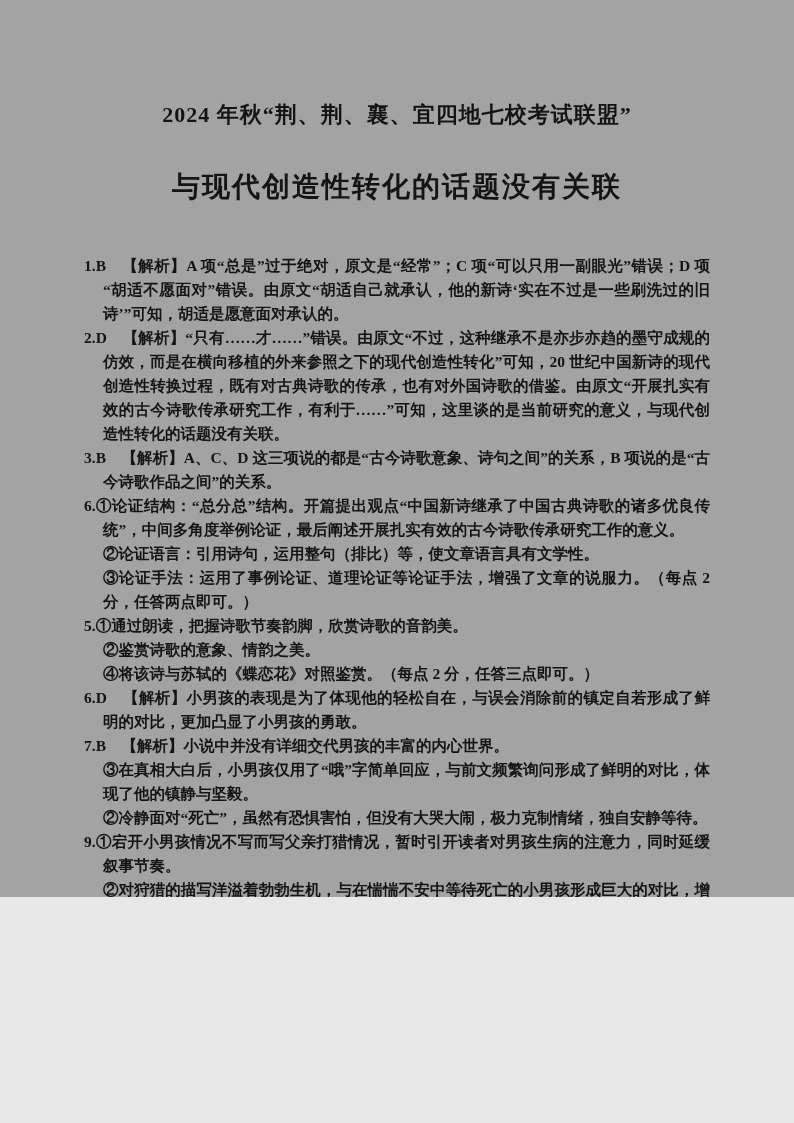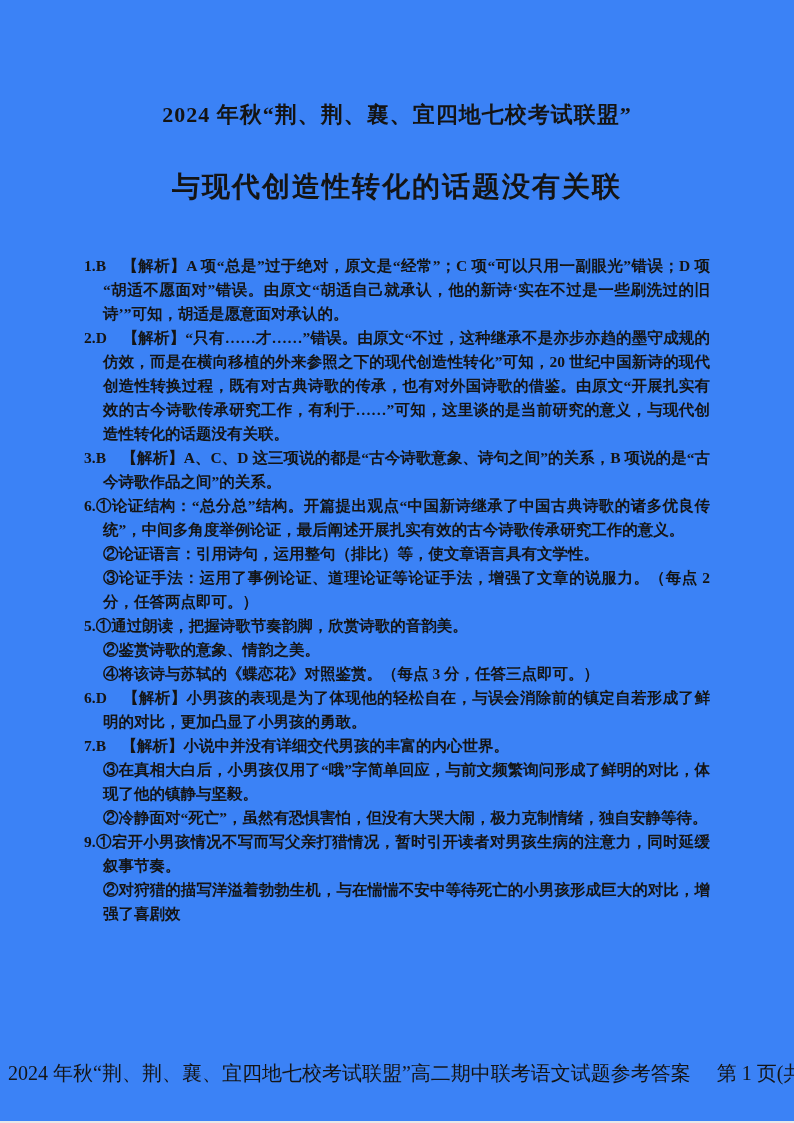--- a/index.html
+++ b/index.html
@@ -3,23 +3,23 @@
 <meta charset="utf-8">
 <style>
   html, body {
     margin: 0;
     padding: 0;
     background: #e8e8e8;
   }
   .page {
     position: relative;
     width: 794px;
-    height: 1121px;
+    height: 897px;
     margin: 0 auto;
-    background: #3b82f6;
+    background: #a3a3a3;
     color: #141414;
     font-family: "Liberation Serif", "DejaVu Serif", serif;
     overflow: hidden;
     box-sizing: border-box;
   }
   header {
     text-align: center;
   }
   .title-line1 {
     margin: 0;
@@ -95,21 +95,21 @@
 
       <p class="para sub">②论证语言：引用诗句，运用整句（排比）等，使文章语言具有文学性。</p>
 
       <p class="para sub">③论证手法：运用了事例论证、道理论证等论证手法，增强了文章的说服力。（每点 2 分，任答两点即可。）</p>
 
       <p class="para item">5.①通过朗读，把握诗歌节奏韵脚，欣赏诗歌的音韵美。</p>
 
       <p class="para sub">②鉴赏诗歌的意象、情韵之美。</p>
 
 
-      <p class="para sub">④将该诗与苏轼的《蝶恋花》对照鉴赏。（每点 3 分，任答三点即可。）</p>
+      <p class="para sub">④将该诗与苏轼的《蝶恋花》对照鉴赏。（每点 2 分，任答三点即可。）</p>
 
       <p class="para item">6.D　【解析】小男孩的表现是为了体现他的轻松自在，与误会消除前的镇定自若形成了鲜明的对比，更加凸显了小男孩的勇敢。</p>
 
       <p class="para item">7.B　【解析】小说中并没有详细交代男孩的丰富的内心世界。</p>
 
 
       <p class="para sub">③在真相大白后，小男孩仅用了“哦”字简单回应，与前文频繁询问形成了鲜明的对比，体现了他的镇静与坚毅。</p>
 
       <p class="para sub">②冷静面对“死亡”，虽然有恐惧害怕，但没有大哭大闹，极力克制情绪，独自安静等待。</p>
 

